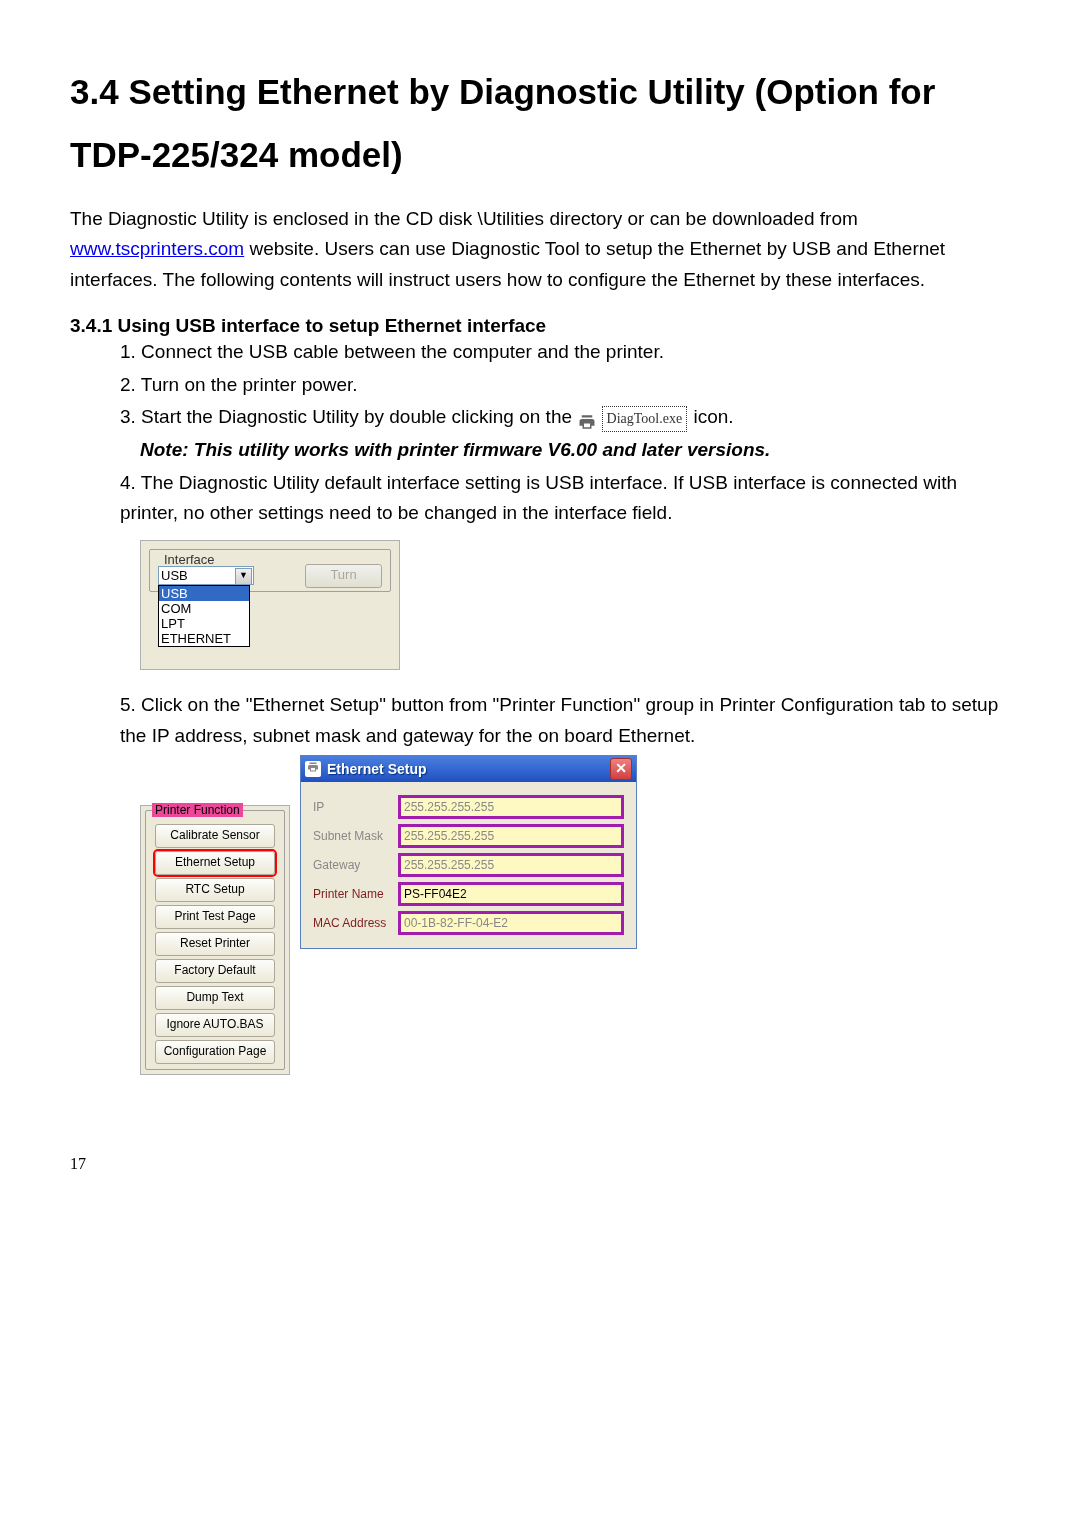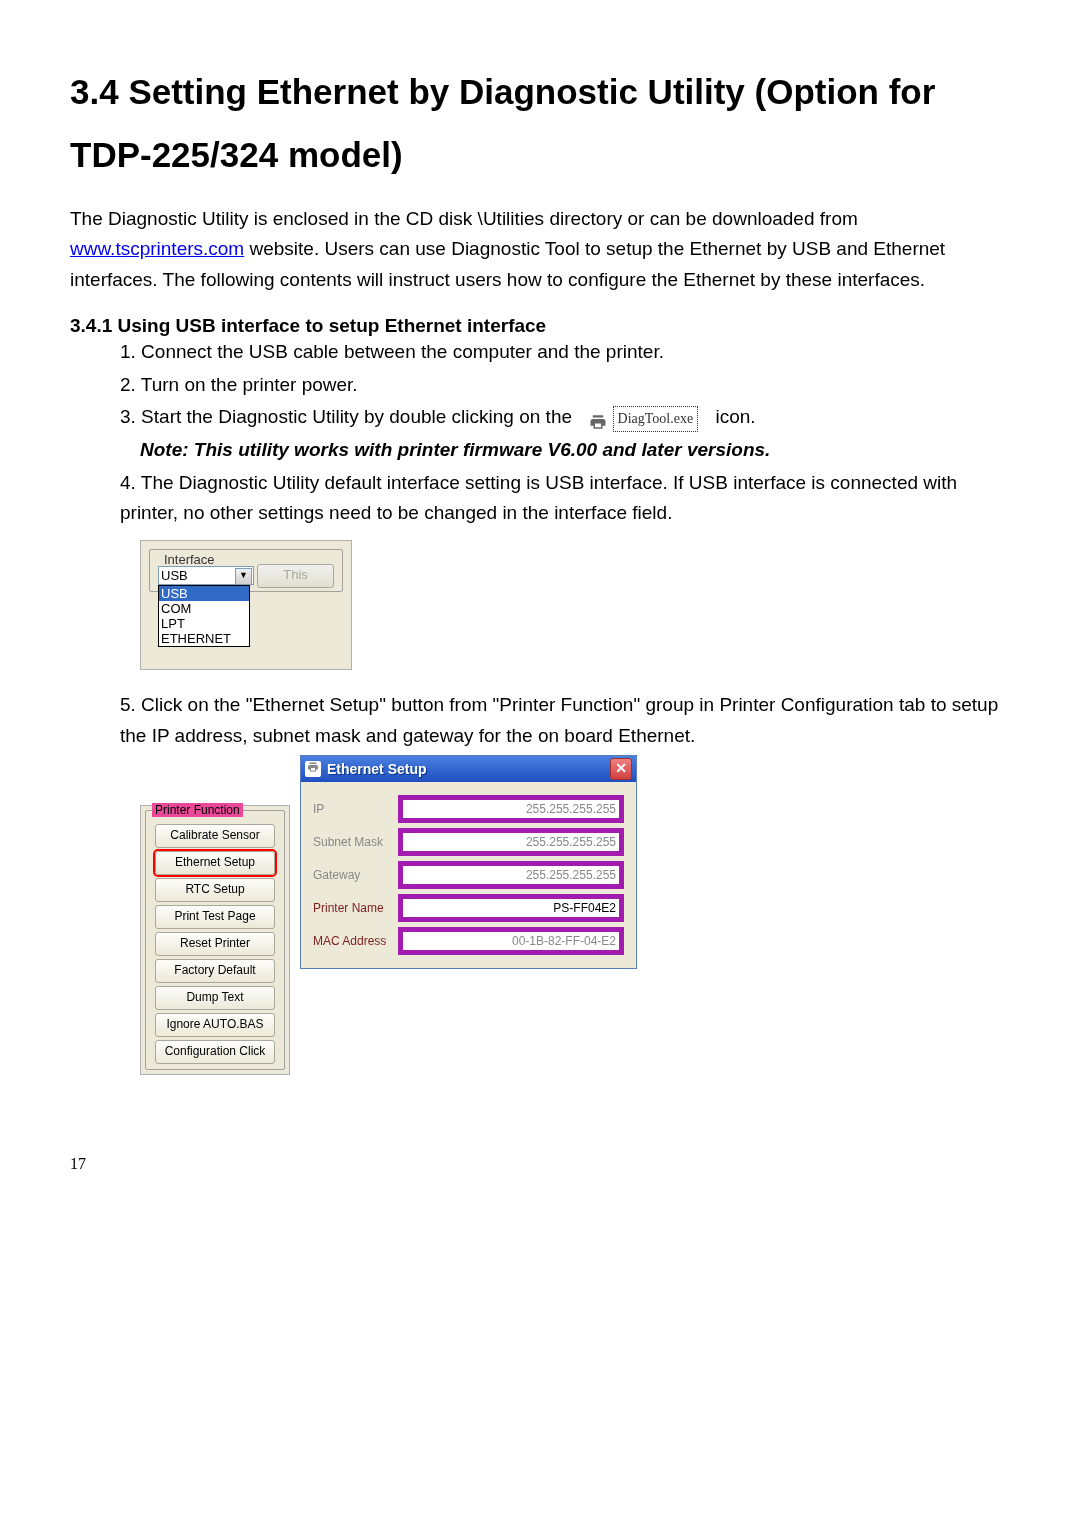--- a/index.html
+++ b/index.html
@@ -40,42 +40,42 @@
     .indent {
       margin-left: 70px;
     }
     .note {
       font-weight: bold;
       font-style: italic;
     }
     .icon-exe {
       display: inline-block;
       vertical-align: middle;
-      margin: 0 12px;
+      margin: 0 1px;
     }
     .printer-glyph {
       display:inline-block;
       width:18px;
       height:18px;
       vertical-align:middle;
     }
     .exe-name {
       display:inline-block;
       border: 1px dotted #333;
       padding: 1px 4px;
       font-size: 14px;
       font-family: 'Times New Roman', serif;
       vertical-align:middle;
       background: #fff;
       color:#333;
     }
 
     
     .interface-box {
-      width: 212px;
+      width: 260px;
       height: 130px;
       background: #ece9d8;
       border: 1px solid #b0b0b0;
       margin-left: 70px;
       margin-top: 12px;
       margin-bottom: 20px;
       position: relative;
       padding: 8px;
       box-sizing: border-box;
     }
@@ -279,26 +279,25 @@
       margin:5px 4px;
       font-size:12px;
     }
     .eth-label {
       width:85px;
       color:#888;
     }
     .eth-label.active { color:#7f1d1d; }
     .eth-input {
       flex:1;
-      border:5px solid #a21caf;
-      background:#ffffff;
+      border:3px solid #a21caf;
+      background:#fef9c3;
       font-size:12px;
       padding:2px 3px;
       color:#888;
-      text-align:right;
     }
     .eth-input.active { color:#000; }
 
     .eth-buttons {
       display:flex;
       justify-content:space-between;
       padding:10px 4px 6px 4px;
     }
     .eth-btn {
       width:96px; height:22px;
@@ -355,39 +354,39 @@
           <span class="combo-arrow">▼</span>
         </div>
         <div class="dropdown-list">
           <div class="dropdown-item selected">USB</div>
           <div class="dropdown-item">COM</div>
           <div class="dropdown-item">LPT</div>
           <div class="dropdown-item">ETHERNET</div>
         </div>
       </div>
     </div>
-    <div class="setup-btn">This</div>
+    <div class="setup-btn">Turn</div>
   </div>
 </div>
 
 <div class="list-item">5. Click on the "Ethernet Setup" button from "Printer Function" group in Printer Configuration tab to setup the IP address, subnet mask and gateway for the on board Ethernet.</div>
 
 <div class="bottom-row">
   <div class="printer-function">
     <div class="pf-fieldset">
       <div class="pf-label">Printer Function</div>
       <div class="pf-btn">Calibrate Sensor</div>
       <div class="pf-btn highlight">Ethernet Setup</div>
       <div class="pf-btn">RTC Setup</div>
       <div class="pf-btn">Print Test Page</div>
       <div class="pf-btn">Reset Printer</div>
       <div class="pf-btn">Factory Default</div>
       <div class="pf-btn">Dump Text</div>
       <div class="pf-btn">Ignore AUTO.BAS</div>
-      <div class="pf-btn">Configuration Click</div>
+      <div class="pf-btn">Configuration Page</div>
     </div>
   </div>
 
   <div class="ethernet-window">
     <div class="titlebar">
       <div class="title-left">
         <span class="title-icon-box">
           <svg viewBox="0 0 24 24" width="12" height="12">
               <path fill="#888" d="M19 8H5c-1.66 0-3 1.34-3 3v6h4v4h12v-4h4v-6c0-1.66-1.34-3-3-3zm-3 11H8v-5h8v5zm3-13H5V3h14v3z"></path>
             </svg>

